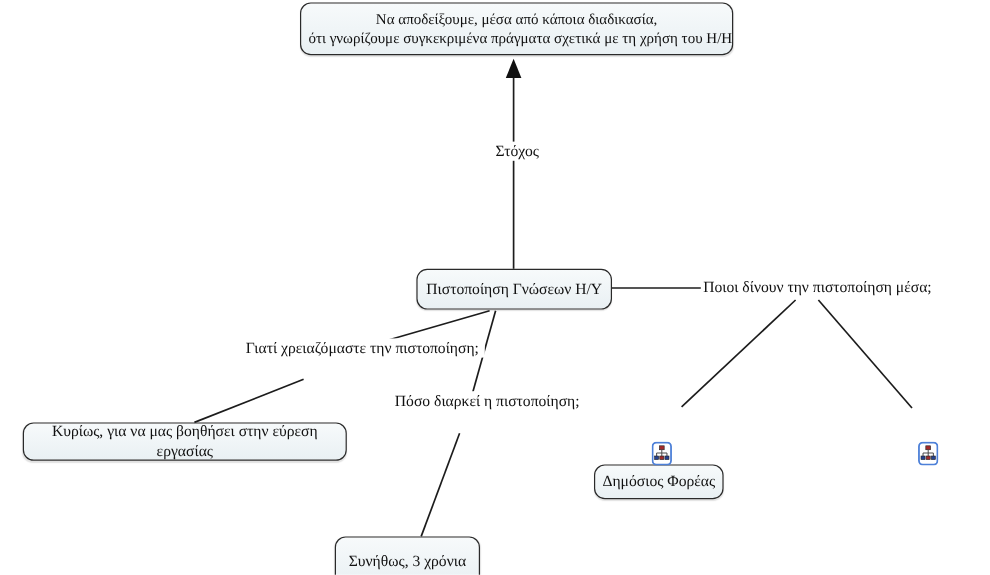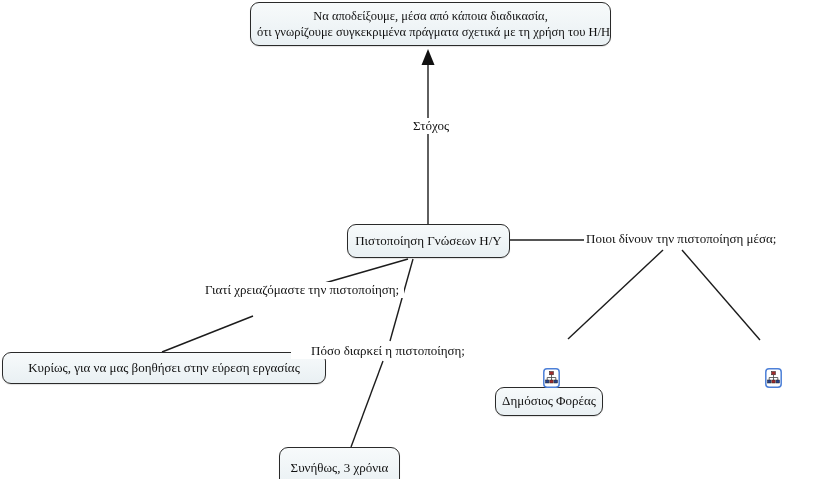--- a/index.html
+++ b/index.html
@@ -68,38 +68,38 @@
     <div class="multiline">
       <div>Να αποδείξουμε, μέσα από κάποια διαδικασία,</div>
       <div>ότι γνωρίζουμε συγκεκριμένα πράγματα σχετικά με τη χρήση του Η/Η</div>
     </div>
   </div>
 
   <div class="node" style="left:347px;top:224px;width:163px;height:34px;">
     <span>Πιστοποίηση Γνώσεων Η/Υ</span>
   </div>
 
-  <div class="node" style="left:2px;top:352px;width:324px;height:32px;">
+  <div class="node" style="left:19px;top:352px;width:270px;height:32px;">
     <span>Κυρίως, για να μας βοηθήσει στην εύρεση εργασίας</span>
   </div>
 
   <div class="node" style="left:279px;top:447px;width:121px;height:42px;">
     <span>Συνήθως, 3 χρόνια</span>
   </div>
 
   <div class="node" style="left:495px;top:339px;width:108px;height:29px;margin-top:48px;">
     <span>Δημόσιος Φορέας</span>
   </div>
 
 
   <div class="link-label" style="left:399px;top:118px;width:60px;">Στόχος</div>
 
   <div class="link-label" style="left:170px;top:282px;width:200px;margin-left:30px;">Γιατί χρειαζόμαστε την πιστοποίηση;</div>
 
-  <div class="link-label" style="left:291px;top:343px;width:190px;">Πόσο διαρκεί η πιστοποίηση;</div>
+  <div class="link-label" style="left:291px;top:326px;width:190px;text-align:right;">Πόσο διαρκεί η πιστοποίηση;</div>
 
   <div class="link-label" style="left:584px;top:231px;width:186px;">Ποιοι δίνουν την πιστοποίηση μέσα;</div>
 
   <svg class="res-icon" style="left:543px;top:368px;" viewBox="0 0 17 20">
     <rect x="0.8" y="0.8" width="15.4" height="18.4" rx="3.2" fill="#ffffff" stroke="#4d80d8" stroke-width="1.5"></rect>
     <g stroke="#444444" stroke-width="0.8" fill="none">
       <line x1="8.5" y1="7" x2="8.5" y2="9.5"></line>
       <line x1="4.2" y1="9.5" x2="12.8" y2="9.5"></line>
       <line x1="4.2" y1="9.5" x2="4.2" y2="12"></line>
       <line x1="8.5" y1="9.5" x2="8.5" y2="12"></line>

